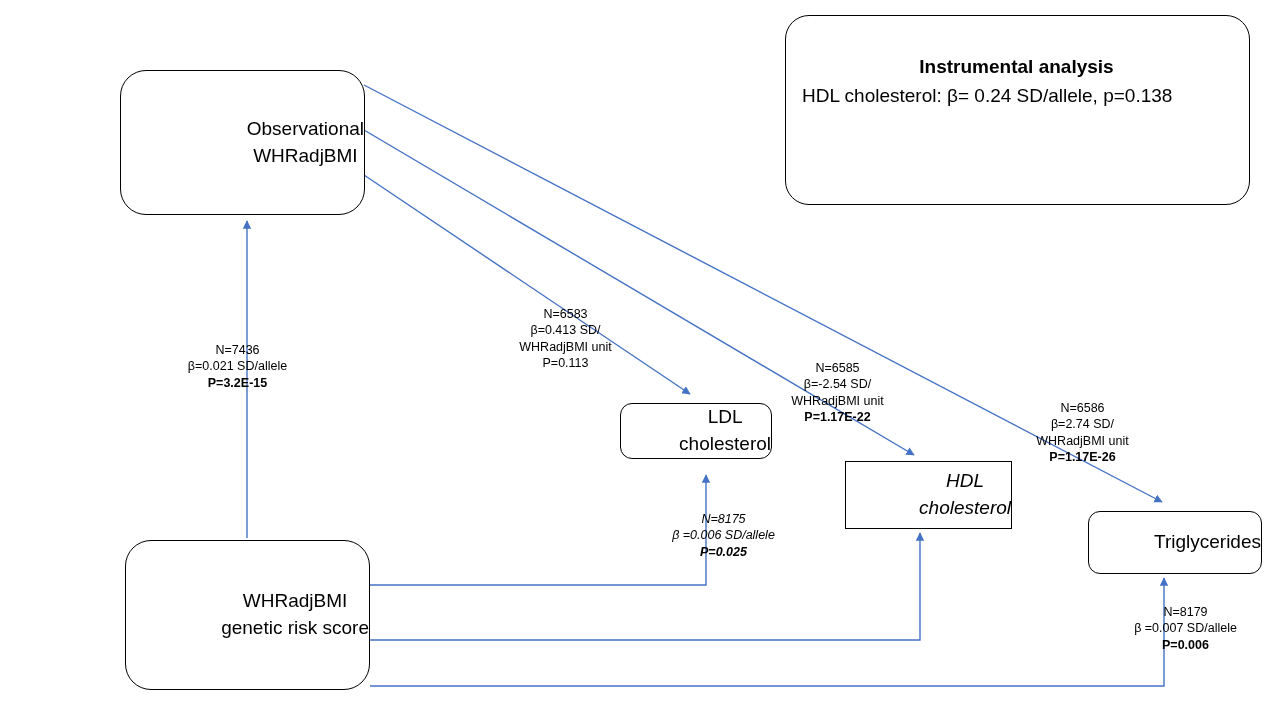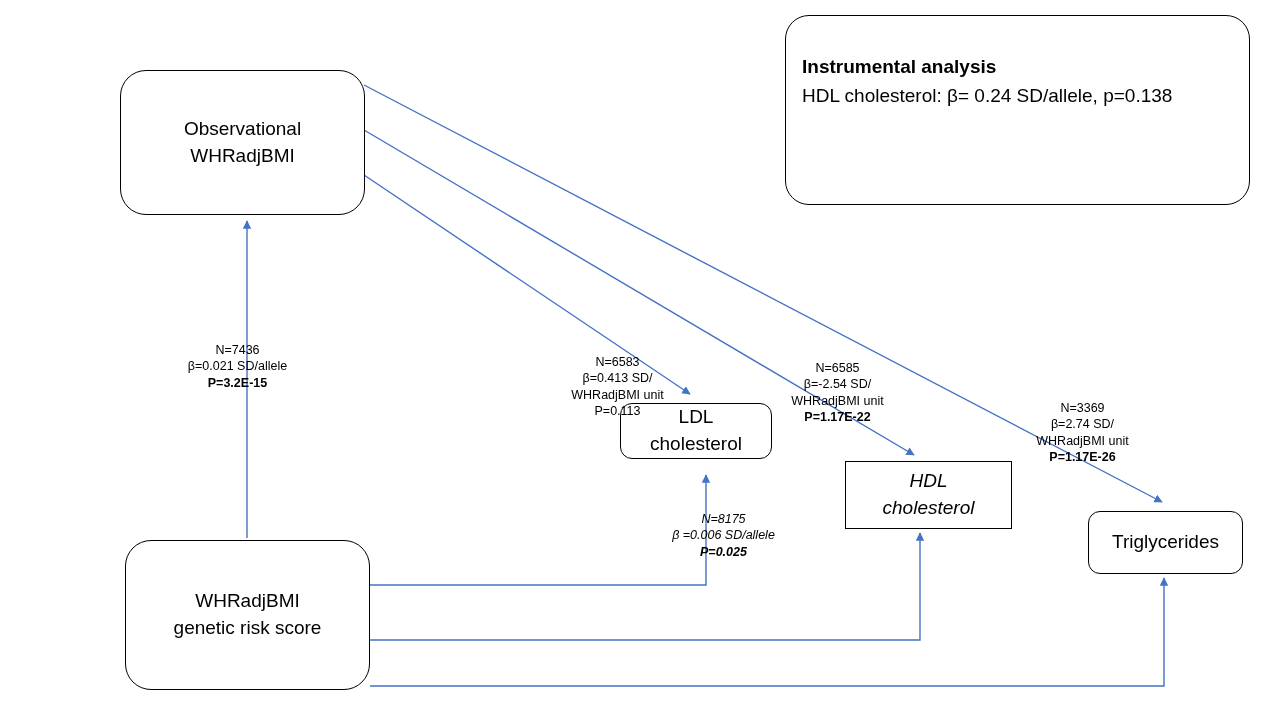--- a/index.html
+++ b/index.html
@@ -16,56 +16,56 @@
 
   svg.edges { position: absolute; left: 0; top: 0; }
   .edge { stroke: #4472C4; stroke-width: 1.4; fill: none; }
 
   .node {
     position: absolute;
     background: #ffffff;
     border: 1.6px solid #000000;
     display: flex;
     align-items: center;
-    justify-content: center;
+    justify-content: flex-end;
     text-align: center;
     font-size: 19px;
     line-height: 1.4;
   }
   .node-label { white-space: pre-line; }
 
   #node-observational { left: 120px; top: 70px;  width: 245px; height: 145px; border-radius: 26px; }
   #node-grs           { left: 125px; top: 540px; width: 245px; height: 150px; border-radius: 26px; }
   #node-ldl           { left: 620px; top: 403px; width: 152px; height: 56px;  border-radius: 12px; }
   #node-hdl           { left: 845px; top: 461px; width: 167px; height: 68px;  border-radius: 0; font-style: italic; }
-  #node-tg            { left: 1088px; top: 511px; width: 155px; height: 63px; border-radius: 12px; }
+  #node-tg            { left: 1088px; top: 511px; width: 174px; height: 63px; border-radius: 12px; }
 
   .panel {
     position: absolute;
     left: 785px; top: 15px; width: 465px; height: 190px;
     background: #ffffff;
     border: 1.6px solid #000000;
     border-radius: 24px;
     padding: 36px 18px 0 16px;
     font-size: 19px;
     line-height: 1.55;
   }
-  .panel-title { font-weight: bold; }
+  .panel-title { text-align: center; font-weight: bold; }
 
   .edge-label {
     position: absolute;
     width: 155px;
     text-align: center;
     font-size: 12.5px;
     line-height: 1.3;
   }
   .p-bold { font-weight: bold; }
 
   #lbl-grs-obs  { left: 160px;  top: 342px; }
-  #lbl-obs-ldl  { left: 540px;  top: 306px; margin-top: 48px; }
+  #lbl-obs-ldl  { left: 488px;  top: 306px; }
   #lbl-obs-hdl  { left: 760px;  top: 360px; }
   #lbl-obs-tg   { left: 1005px; top: 400px; }
   #lbl-grs-ldl  { left: 646px;  top: 511px; font-style: italic; }
   #lbl-grs-hdl  { left: 836px;  top: 559px; }
   #lbl-grs-tg   { left: 1108px; top: 604px; }
 </style>
 </head>
 <body>
 
 <div class="canvas">
@@ -128,27 +128,32 @@
   </div>
 
   <div class="edge-label" id="lbl-obs-hdl">
     <div>N=6585</div>
     <div>β=-2.54 SD/</div>
     <div>WHRadjBMI unit</div>
     <div class="p-bold">P=1.17E-22</div>
   </div>
 
   <div class="edge-label" id="lbl-obs-tg">
-    <div>N=3369</div>
+    <div>N=6586</div>
     <div>β=2.74 SD/</div>
     <div>WHRadjBMI unit</div>
     <div class="p-bold">P=1.17E-26</div>
   </div>
 
   <div class="edge-label" id="lbl-grs-ldl">
     <div>N=8175</div>
     <div>β =0.006 SD/allele</div>
     <div class="p-bold">P=0.025</div>
   </div>
 
 
+  <div class="edge-label" id="lbl-grs-tg">
+    <div>N=8179</div>
+    <div>β =0.007 SD/allele</div>
+    <div class="p-bold">P=0.006</div>
+  </div>
 
 </div>
 
 </body></html>

